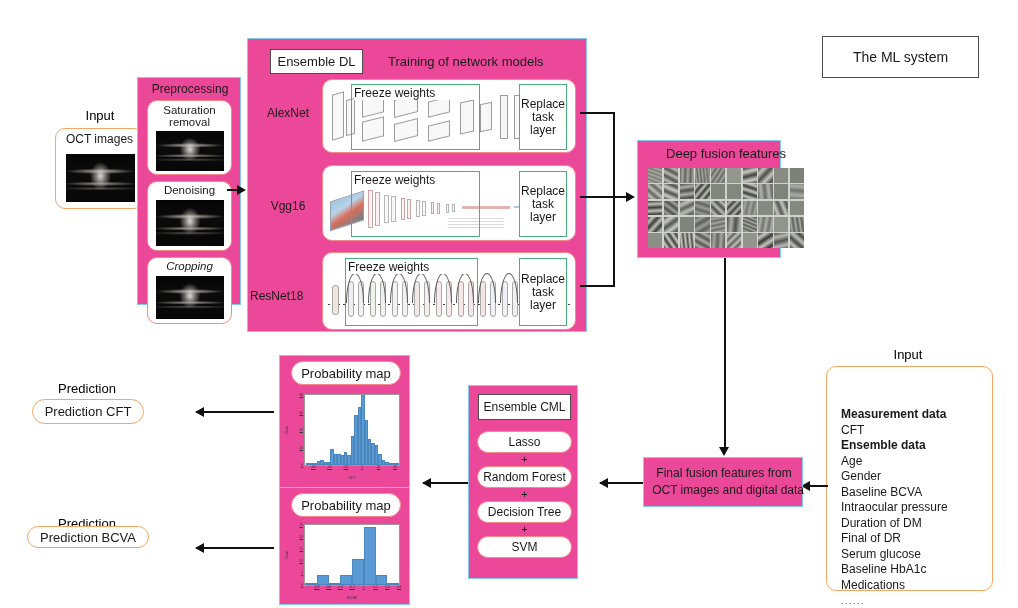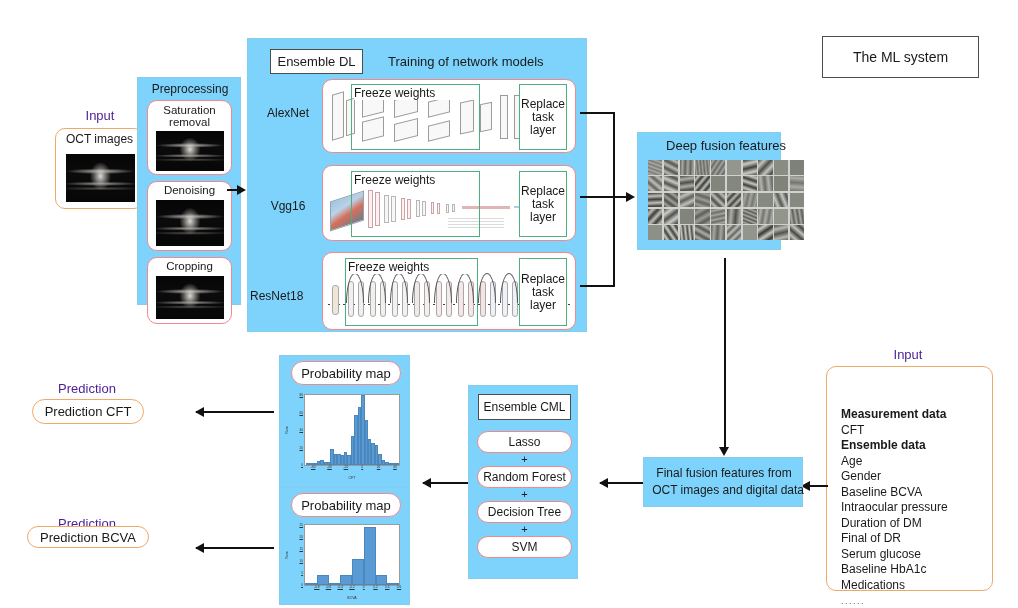--- a/index.html
+++ b/index.html
@@ -8,29 +8,29 @@
     width:1018px; height:608px; position:relative;
     background:#ffffff;
     font-family:"Liberation Sans", sans-serif;
     color:#1a1a1a;
     overflow:hidden;
   }
   .abs { position:absolute; }
   .cen { display:flex; align-items:center; justify-content:center; text-align:center; }
 
   
-  .box-blue    { border:1.6px solid #86cdec; background:#7dd3fc; }
+  .box-blue    { border:1.6px solid #86cdec; background:#ec4899; }
   .box-red     { border:1.4px solid #f4888b; background:#fff; border-radius:10px; }
   .box-orange  { border:1.4px solid #f0a868; background:#fff; border-radius:10px; }
   .box-green   { border:1.3px solid #4caf7d; background:#fff; }
   .box-dark    { border:1.2px solid #4d4d4d; background:#fff; }
   .pill-red    { border:1.4px solid #f4888b; background:#fff; border-radius:40px; }
   .pill-orange { border:1.4px solid #f0a868; background:#fff; border-radius:40px; }
 
-  .lbl-green { color:#4c1d95; font-size:13px; }
+  .lbl-green { color:#000000; font-size:13px; }
   .t11 { font-size:11px; }
   .t12 { font-size:12px; }
   .t13 { font-size:13px; }
   .t14 { font-size:14px; }
 
   
   .line-h { position:absolute; background:#111; height:2px; }
   .line-v { position:absolute; background:#111; width:2px; }
   .arrow-r { position:absolute; width:0; height:0;
     border-top:5.5px solid transparent; border-bottom:5.5px solid transparent;
@@ -103,21 +103,21 @@
     <div class="t12" style="text-align:center; line-height:12px; padding-top:3px; font-size:11.5px;">Saturation removal</div>
     <div class="oct abs" style="left:8px; top:30px; width:68px; height:40px;"></div>
   </div>
 
   <div class="abs box-red" style="left:9px; top:103px; width:85px; height:70px;">
     <div class="t12" style="text-align:center; padding-top:2px; font-size:11.5px;">Denoising</div>
     <div class="oct abs" style="left:8px; top:18px; width:68px; height:46px;"></div>
   </div>
 
   <div class="abs box-red" style="left:9px; top:179px; width:85px; height:67px;">
-    <div class="t12" style="text-align:center; padding-top:2px; font-size:11.5px;">Cropping</div>
+    <div class="t12" style="text-align:center; padding-top:2px; font-size:11.5px;font-style:italic;">Cropping</div>
     <div class="oct abs" style="left:8px; top:18px; width:68px; height:43px;"></div>
   </div>
 </div>
 
 <div class="line-h" style="left:227px; top:189px; width:17px;"></div>
 <div class="arrow-r" style="left:237px; top:185px;"></div>
 
 <div class="abs box-blue" style="left:247px; top:38px; width:340px; height:294px;">
 
   <div class="abs box-dark cen t13" style="left:22px; top:10px; width:93px; height:25px;">Ensemble DL</div>
@@ -225,21 +225,21 @@
   </div>
 </div>
 
 <div class="line-h" style="left:580px; top:112px; width:35px;"></div>
 <div class="line-h" style="left:580px; top:196px; width:35px;"></div>
 <div class="line-h" style="left:580px; top:285px; width:35px;"></div>
 <div class="line-v" style="left:613px; top:112px; height:175px;"></div>
 <div class="line-h" style="left:613px; top:196px; width:15px;"></div>
 <div class="arrow-r" style="left:626px; top:192px;"></div>
 
-<div class="abs box-blue" style="left:637px; top:132px; width:144px; height:118px;">
+<div class="abs box-blue" style="left:637px; top:140px; width:144px; height:118px;">
   <div class="abs t13" style="left:0; top:5px; width:176px; text-align:center;">Deep fusion features</div>
   <div class="featgrid abs" id="feat-grid" style="left:10px; top:27px; width:156px; height:80px;">
       <i style="background: repeating-linear-gradient(20deg, rgb(122, 122, 118) 0px, rgb(170, 170, 164) 1.8px, rgb(122, 122, 118) 3.6px);"></i>
       <i style="background: repeating-linear-gradient(27deg, rgb(85, 85, 81) 0px, rgb(185, 185, 179) 3.5px, rgb(85, 85, 81) 6.9px);"></i>
       <i style="background: repeating-linear-gradient(92deg, rgb(99, 99, 95) 0px, rgb(167, 167, 161) 2.7px, rgb(99, 99, 95) 5.4px);"></i>
       <i style="background: repeating-linear-gradient(84deg, rgb(105, 105, 101) 0px, rgb(163, 163, 157) 1.7px, rgb(105, 105, 101) 3.3px);"></i>
       <i style="background: repeating-linear-gradient(123deg, rgb(104, 104, 100) 0px, rgb(166, 166, 160) 2.2px, rgb(104, 104, 100) 4.4px);"></i>
       <i style="background: rgb(146, 150, 140);"></i>
       <i style="background: repeating-linear-gradient(166deg, rgb(66, 66, 62) 0px, rgb(204, 204, 198) 4.6px, rgb(66, 66, 62) 9.2px);"></i>
       <i style="background: repeating-linear-gradient(134deg, rgb(78, 78, 74) 0px, rgb(196, 196, 190) 4.7px, rgb(78, 78, 74) 9.5px);"></i>

